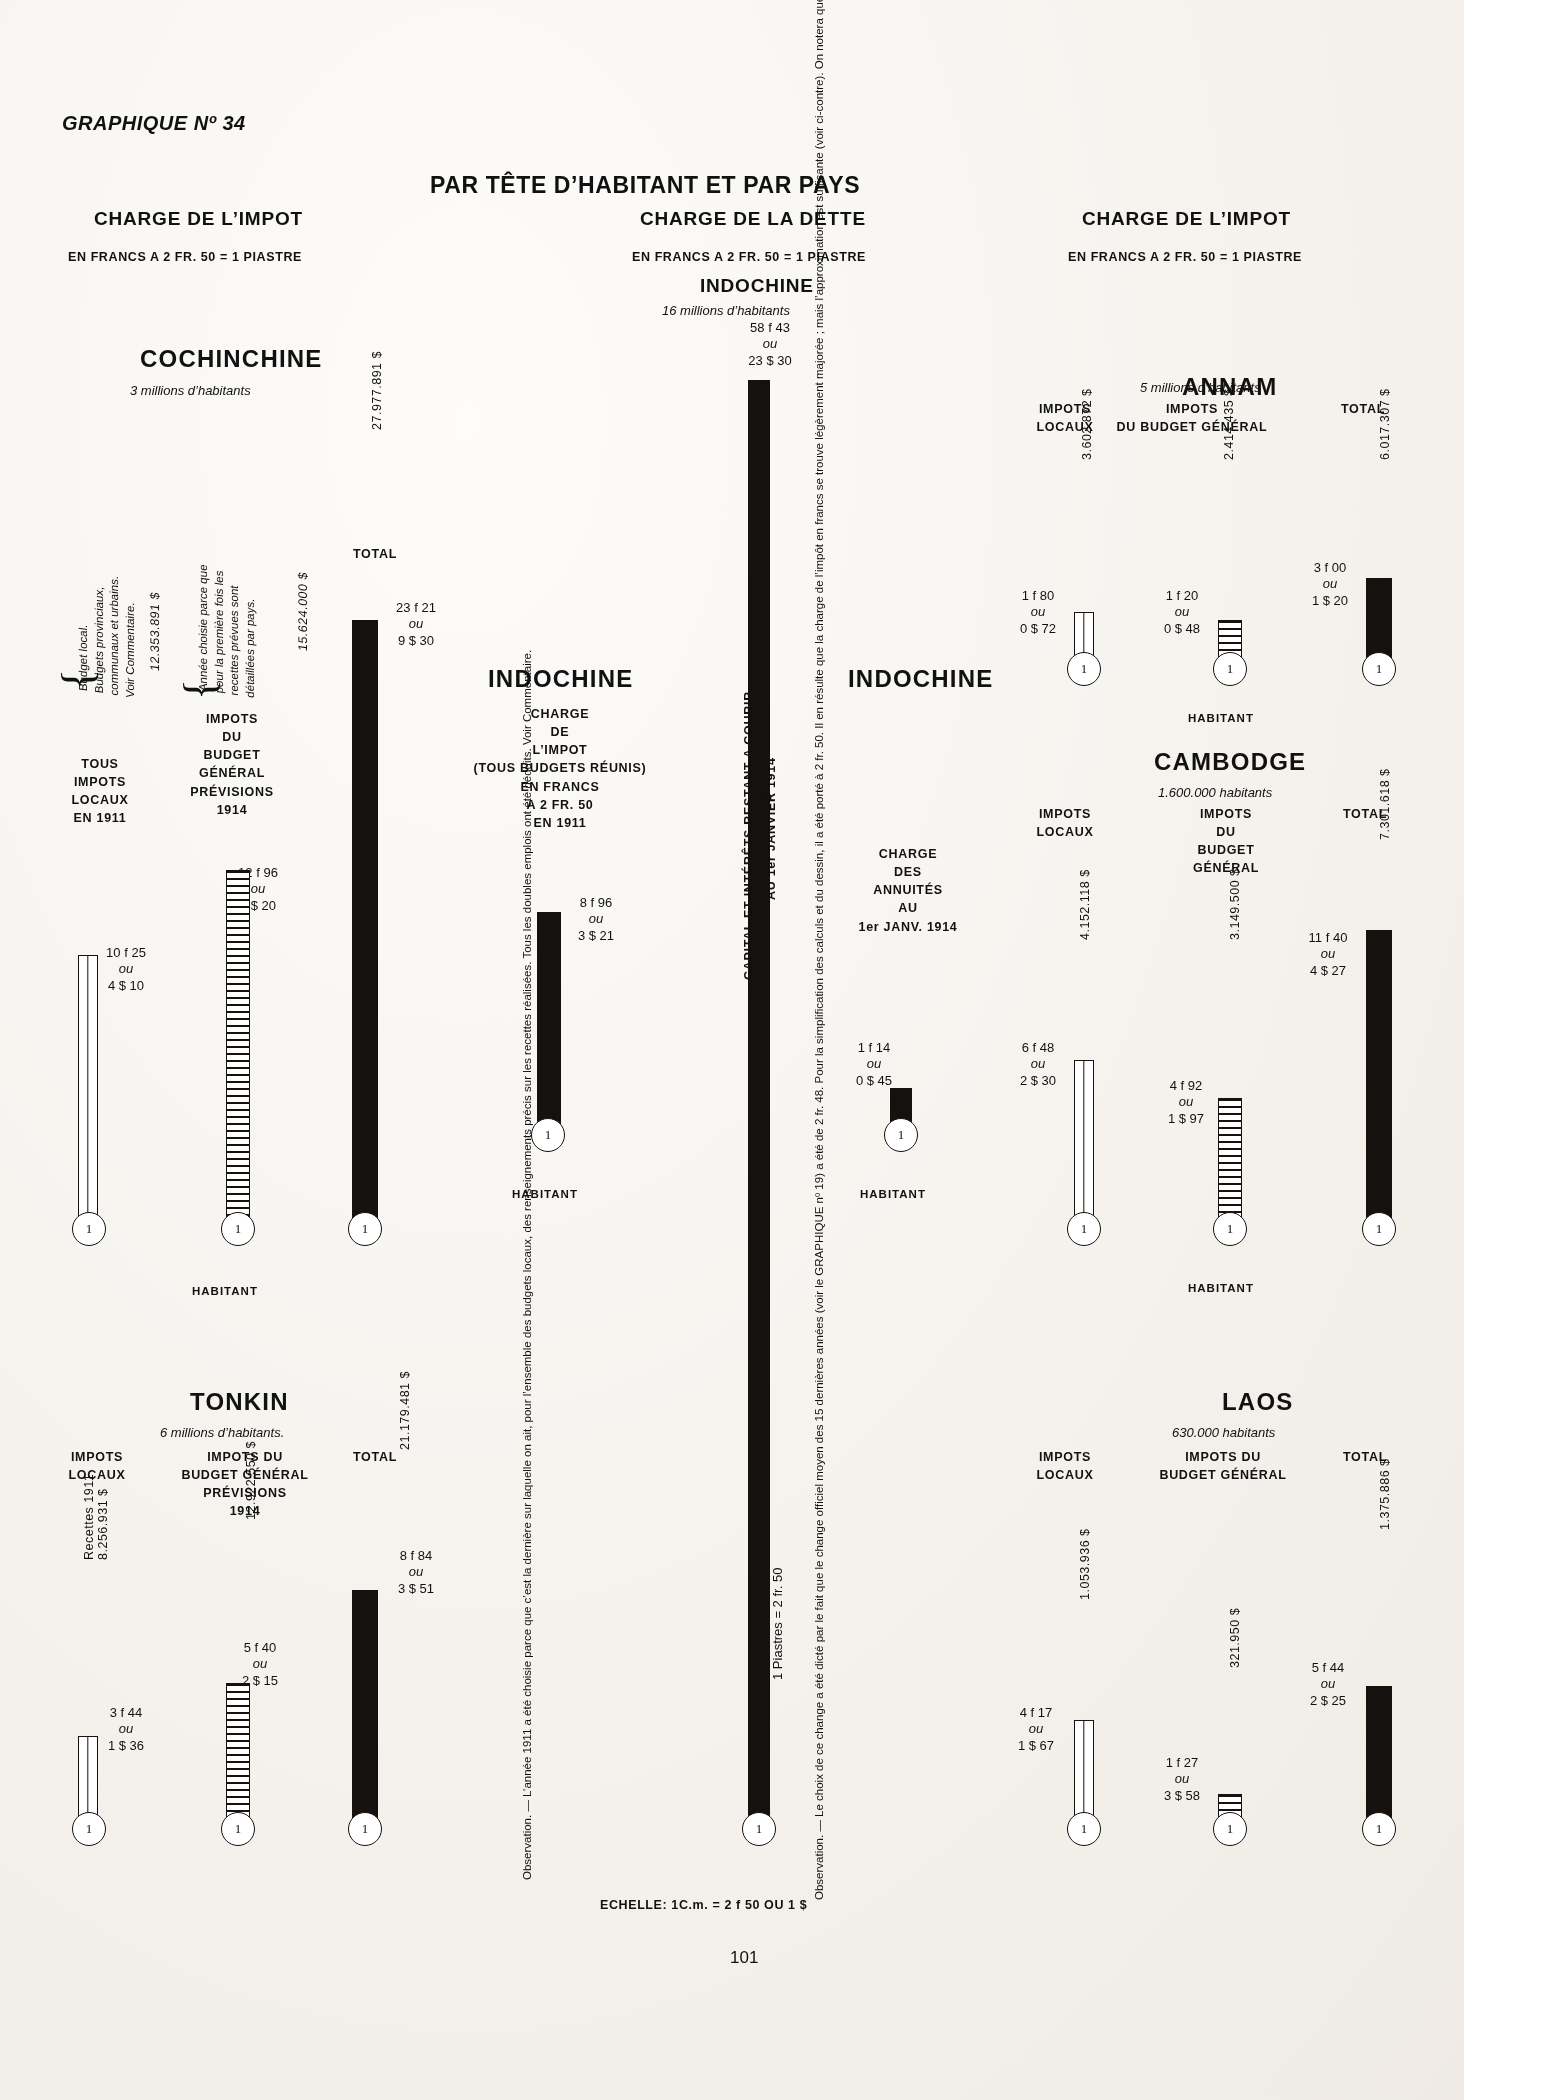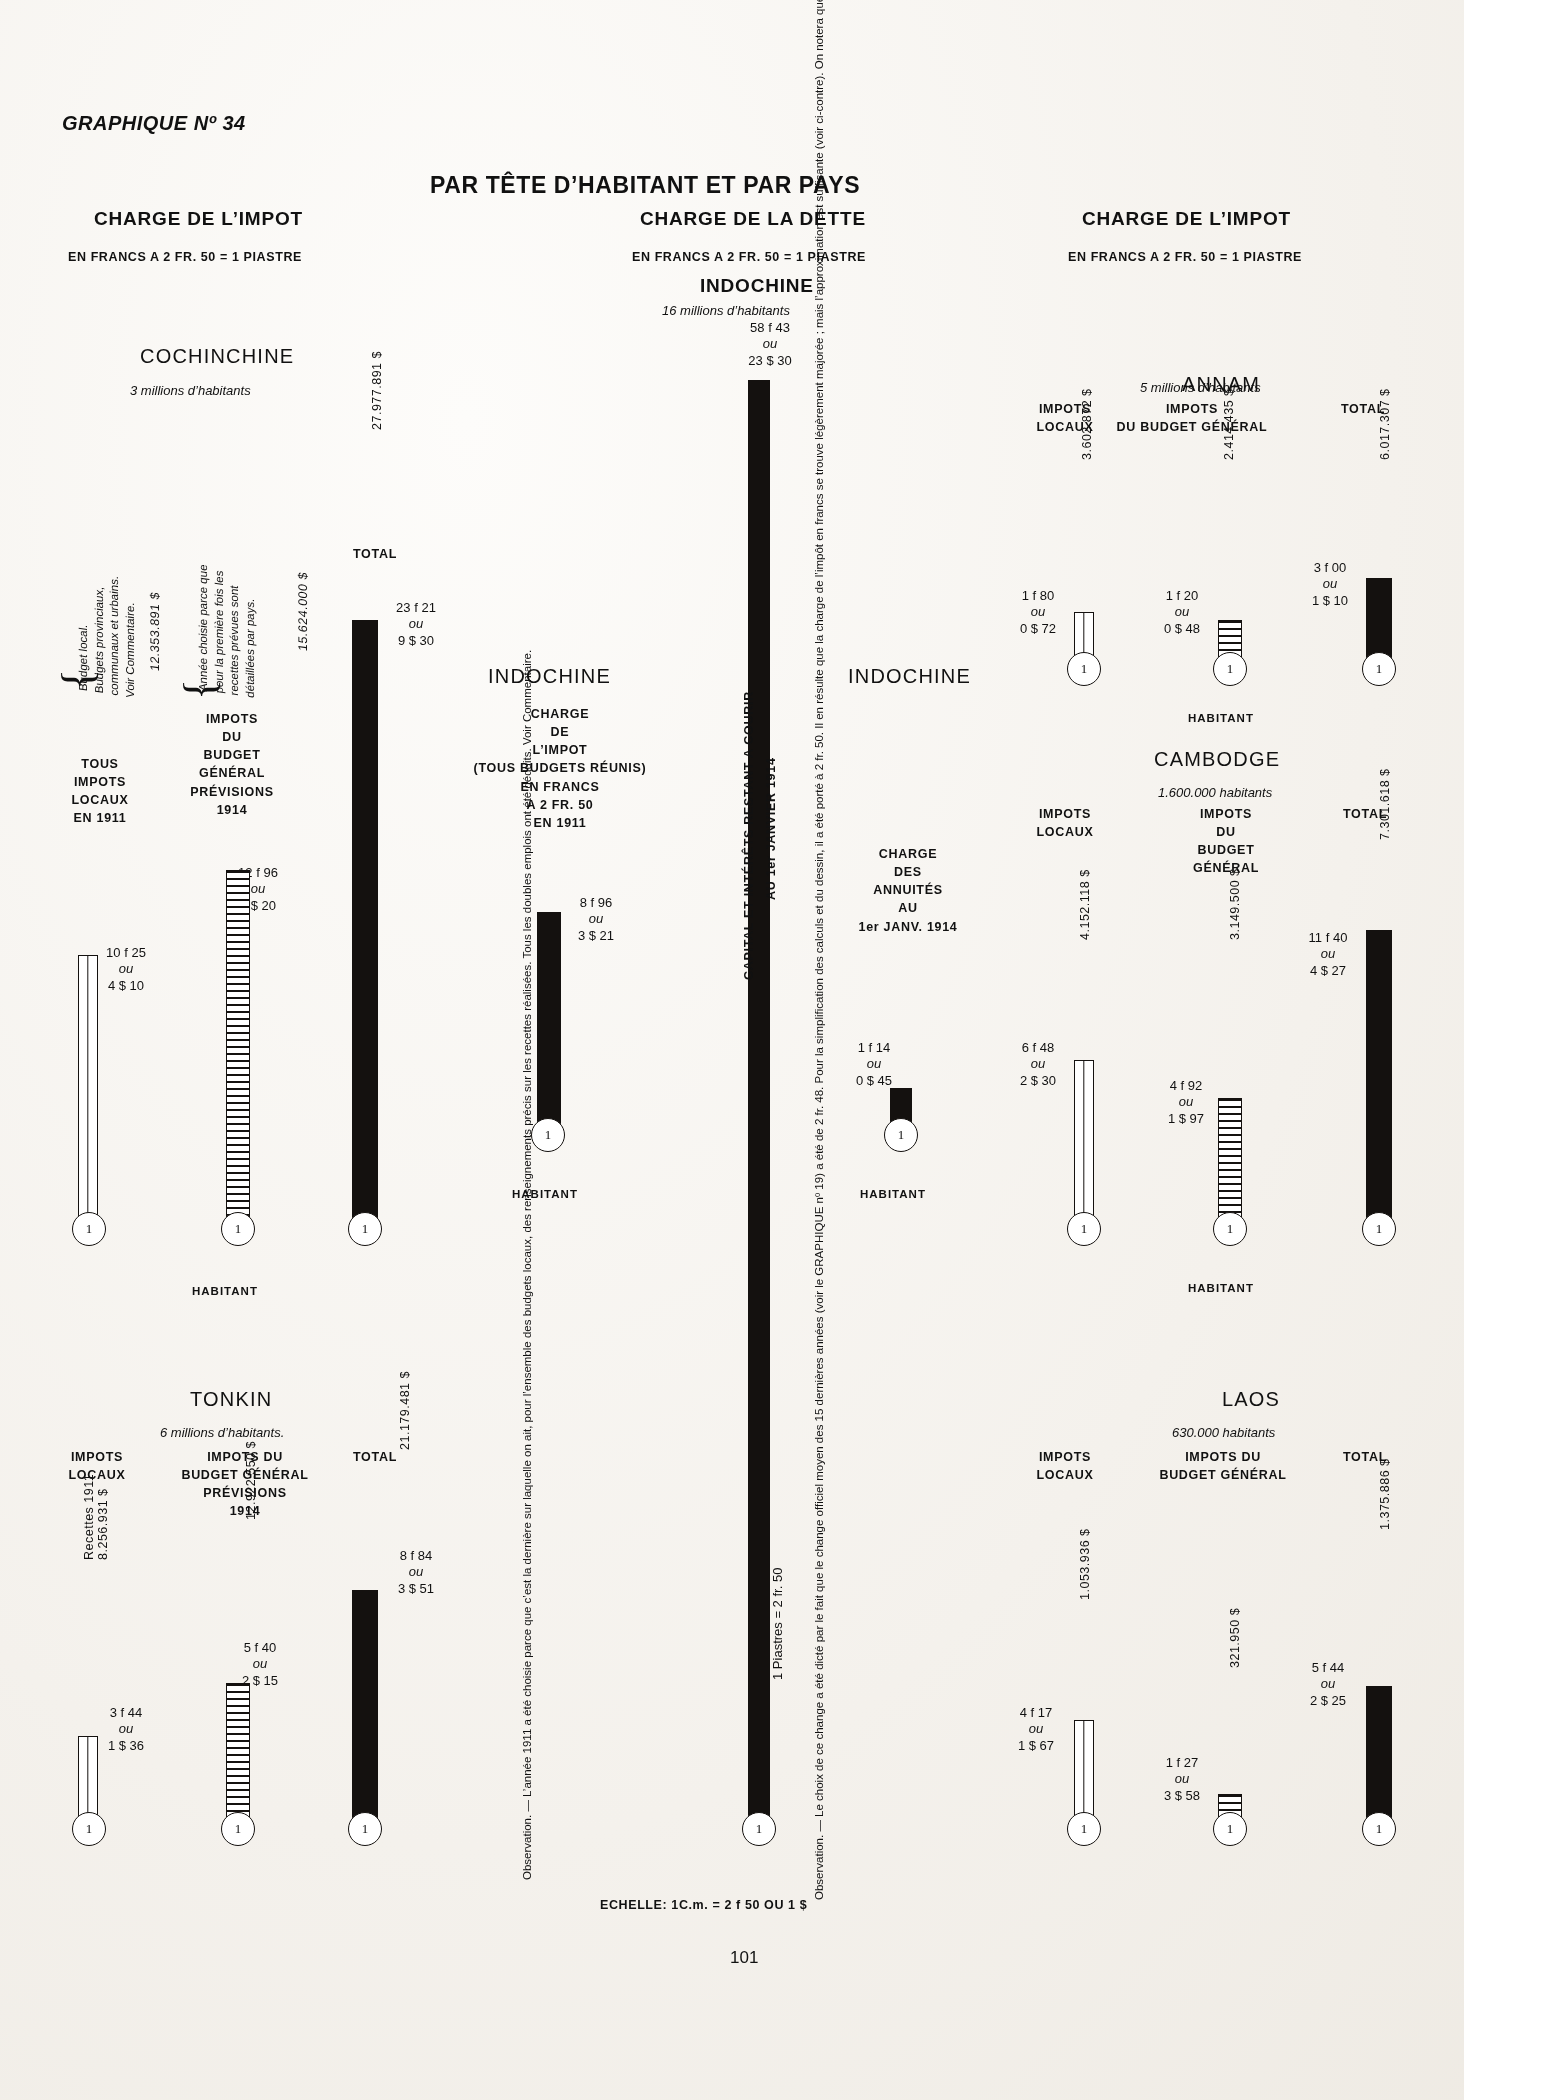--- a/index.html
+++ b/index.html
@@ -9,21 +9,21 @@
     background:radial-gradient(ellipse at 30% 20%, #fdfcfa 0%, #f4f1ec 60%, #eeeae3 100%);}
   .abs{position:absolute;}
   .ctr{text-align:center;}
   .ital{font-style:italic;}
 
   
   .t-graphno{font-size:20px;font-weight:bold;font-style:italic;letter-spacing:.5px;}
   .t-title{font-size:23px;font-weight:bold;letter-spacing:.6px;}
   .t-sec{font-size:19px;font-weight:bold;letter-spacing:.8px;}
   .t-sub{font-size:12.5px;font-weight:bold;letter-spacing:.6px;}
-  .t-country{font-size:20px;font-weight:normal;letter-spacing:1.2px;}
+  .t-country{font-size:24px;font-weight:bold;letter-spacing:1.2px;}
   .t-pop{font-size:13px;font-style:italic;}
   .t-colhead{font-size:12.5px;font-weight:bold;letter-spacing:.7px;line-height:1.45;}
   .t-val{font-size:13px;line-height:1.25;}
   .t-amount{font-size:12.5px;letter-spacing:.5px;}
   .t-note{font-size:11.5px;line-height:1.35;text-align:justify;}
   .t-habit{font-size:11.5px;font-weight:bold;letter-spacing:1px;}
   .t-page{font-size:17px;}
 
   
   .vrot{transform-origin:0 0;transform:rotate(-90deg);white-space:nowrap;}
@@ -209,21 +209,21 @@
     <div>0 $ 72</div>
   </div>
   <div class="abs t-val ctr" style="left:1146px;top:588px;width:72px;">
     <div>1 f 20</div>
     <div class="ital">ou</div>
     <div>0 $ 48</div>
   </div>
   <div class="abs t-val ctr" style="left:1294px;top:560px;width:72px;">
     <div>3 f 00</div>
     <div class="ital">ou</div>
-    <div>1 $ 10</div>
+    <div>1 $ 20</div>
   </div>
 
   <div class="bar open" style="left:1074px;top:612px;width:20px;height:48px;"></div>
   <div class="bar hatch" style="left:1218px;top:620px;width:24px;height:40px;"></div>
   <div class="bar solid" style="left:1366px;top:578px;width:26px;height:82px;"></div>
   <div class="circ" style="left:1067px;top:652px;">1</div>
   <div class="circ" style="left:1213px;top:652px;">1</div>
   <div class="circ" style="left:1362px;top:652px;">1</div>
   <div class="abs t-habit" style="left:1188px;top:712px;">HABITANT</div>
 

